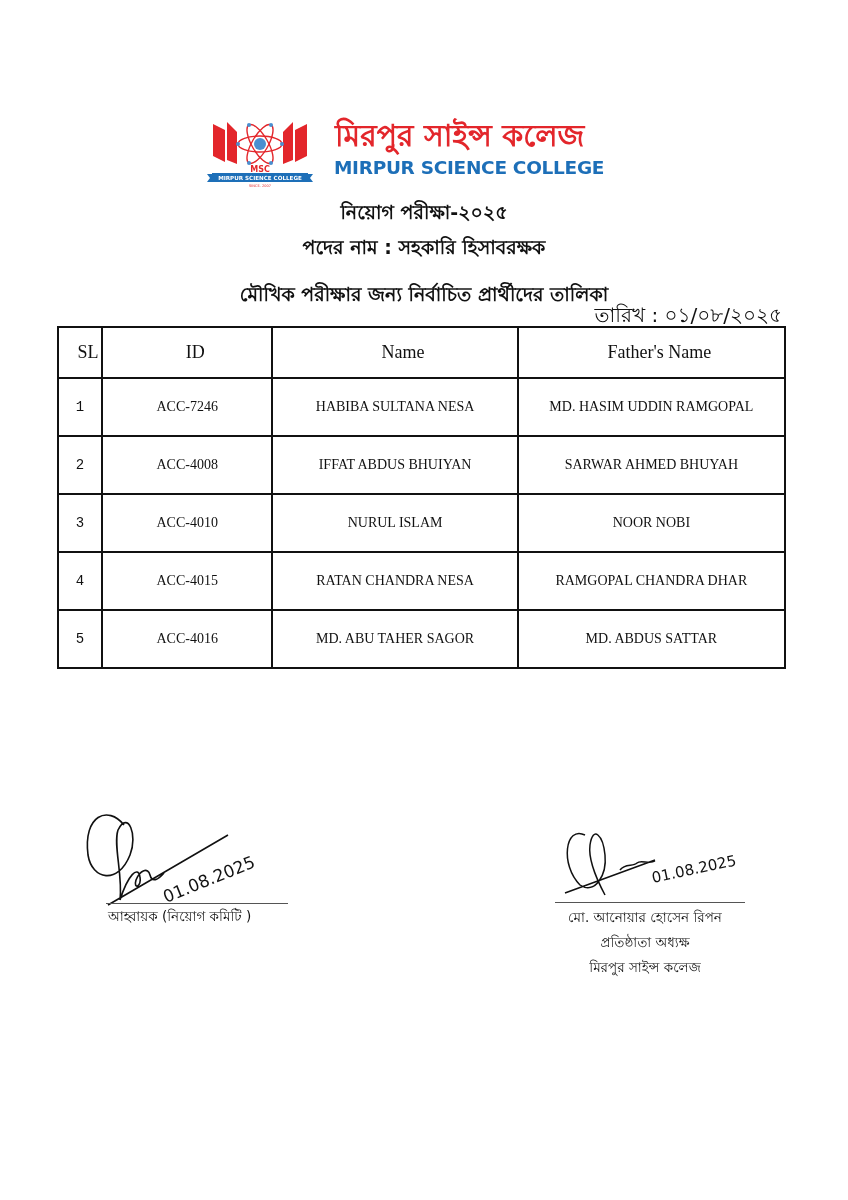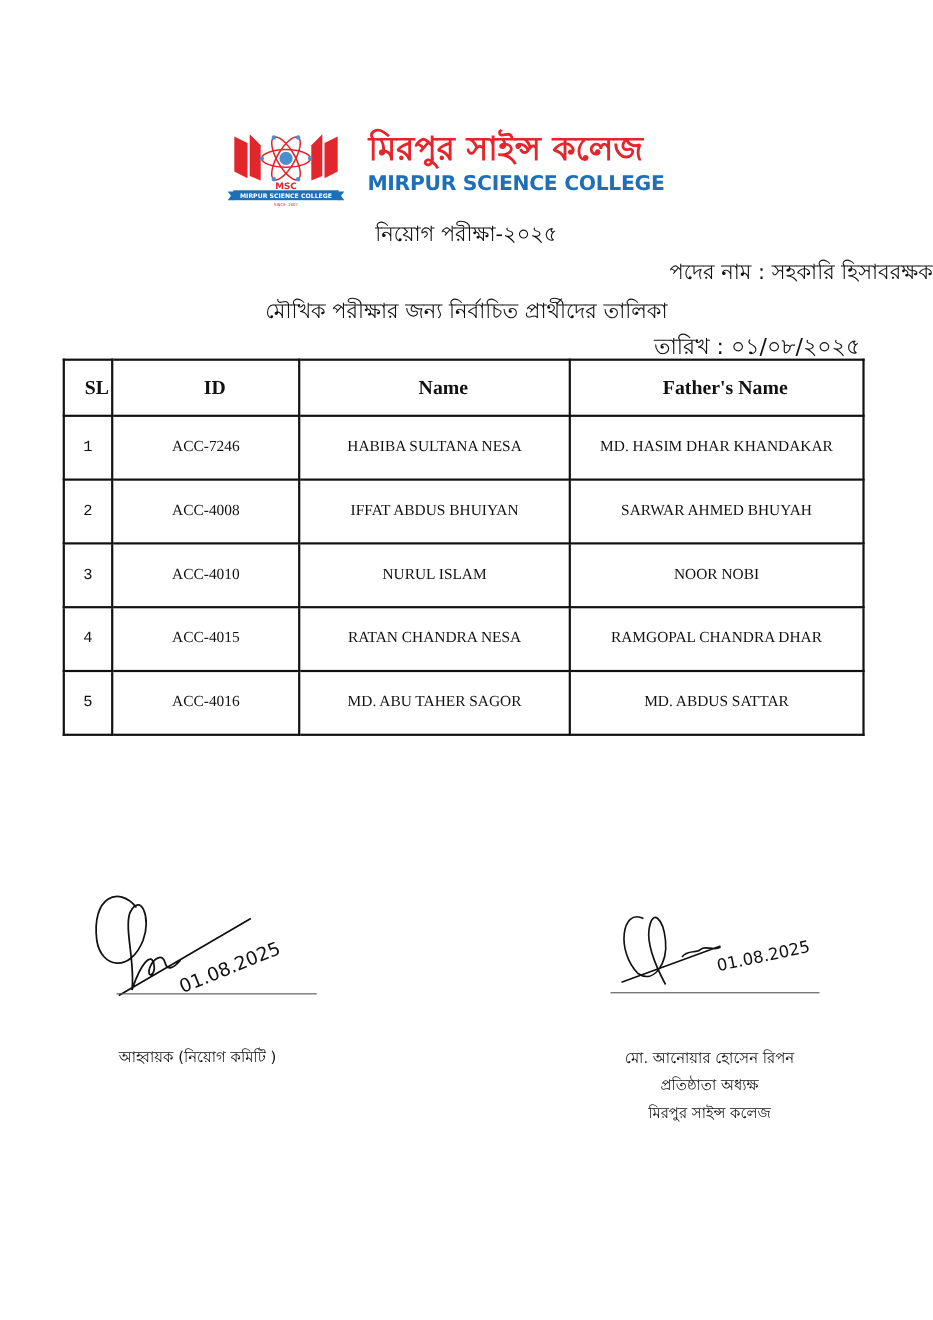--- a/index.html
+++ b/index.html
@@ -4,36 +4,36 @@
 <style>
   html, body { margin: 0; padding: 0; background: #ffffff; }
   body { width: 848px; height: 1200px; position: relative; overflow: hidden;
          font-family: "DejaVu Sans", sans-serif; color: #111; }
   .logo { position: absolute; left: 207px; top: 116px; width: 390px; height: 72px; }
   .logo-emblem { position: absolute; left: 0; top: 0; width: 106px; height: 72px; }
   .logo-bn { position: absolute; left: 128px; top: 2px; font-size: 30px; font-weight: bold;
              color: #e3262b; letter-spacing: 0px; white-space: nowrap; line-height: 36px; }
   .logo-en { position: absolute; left: 127px; top: 41px; font-family: "DejaVu Sans", sans-serif;
              font-weight: bold; font-size: 18.5px; color: #1d6fb8; white-space: nowrap; letter-spacing: -0.3px; }
-  .title { position: absolute; left: 0; width: 848px; text-align: center; font-size: 19px; white-space: nowrap; }
+  .title { position: absolute; left: 0; width: 848px; text-align: center; font-size: 19px; white-space: nowrap; font-weight: bold; }
   .t1 { top: 198px; }
-  .t2 { top: 233px; text-align: right; }
-  .t3 { top: 268px; }
+  .t2 { top: 233px; }
+  .t3 { top: 280px; }
   .date { position: absolute; right: 66px; top: 300px; font-size: 20px; white-space: nowrap; }
   table.list { position: absolute; left: 57px; top: 326px; width: 729px; border-collapse: collapse;
                font-family: "Liberation Serif", serif; }
   table.list th, table.list td { border: 2px solid #111; text-align: center; padding: 0; }
-  table.list th { height: 49px; font-size: 18px; font-weight: bold; padding-left: 16px; }
+  table.list th { height: 49px; font-size: 18px; font-weight: normal; padding-left: 16px; }
   table.list td { height: 56px; font-size: 14px; }
   td.sl { font-family: "Liberation Mono", monospace; font-size: 13px; }
   .sig { position: absolute; }
   .sig-left { left: 78px; top: 795px; width: 230px; height: 140px; }
   .sig-right { left: 545px; top: 815px; width: 220px; height: 165px; }
   .sig-line { position: absolute; height: 1px; background: #555; }
-  .sig-text { position: absolute; font-size: 13.5px; white-space: nowrap; text-align: center; margin-top: 44px; }
+  .sig-text { position: absolute; font-size: 13.5px; white-space: nowrap; text-align: center; }
 </style>
 </head>
 <body>
 
 <div class="logo">
   <svg class="logo-emblem" viewBox="0 0 106 72">
 
     <path d="M6 8 L18 14 L18 46 L6 40 Z" fill="#e3262b"></path>
     <path d="M20 6 L30 16 L30 48 L20 44 Z" fill="#e3262b"></path>
     <path d="M100 8 L88 14 L88 46 L100 40 Z" fill="#e3262b"></path>
@@ -79,21 +79,21 @@
       <th>ID</th>
       <th>Name</th>
       <th>Father's Name</th>
     </tr>
   </thead>
   <tbody>
     <tr>
       <td class="sl">1</td>
       <td>ACC-7246</td>
       <td>HABIBA SULTANA NESA</td>
-      <td>MD. HASIM DHAR KHANDAKAR</td>
+      <td>MD. HASIM UDDIN RAMGOPAL</td>
     </tr>
     <tr>
       <td class="sl">2</td>
       <td>ACC-4008</td>
       <td>IFFAT ABDUS BHUIYAN</td>
       <td>SARWAR AHMED BHUYAH</td>
     </tr>
     <tr>
       <td class="sl">3</td>
       <td>ACC-4010</td>

